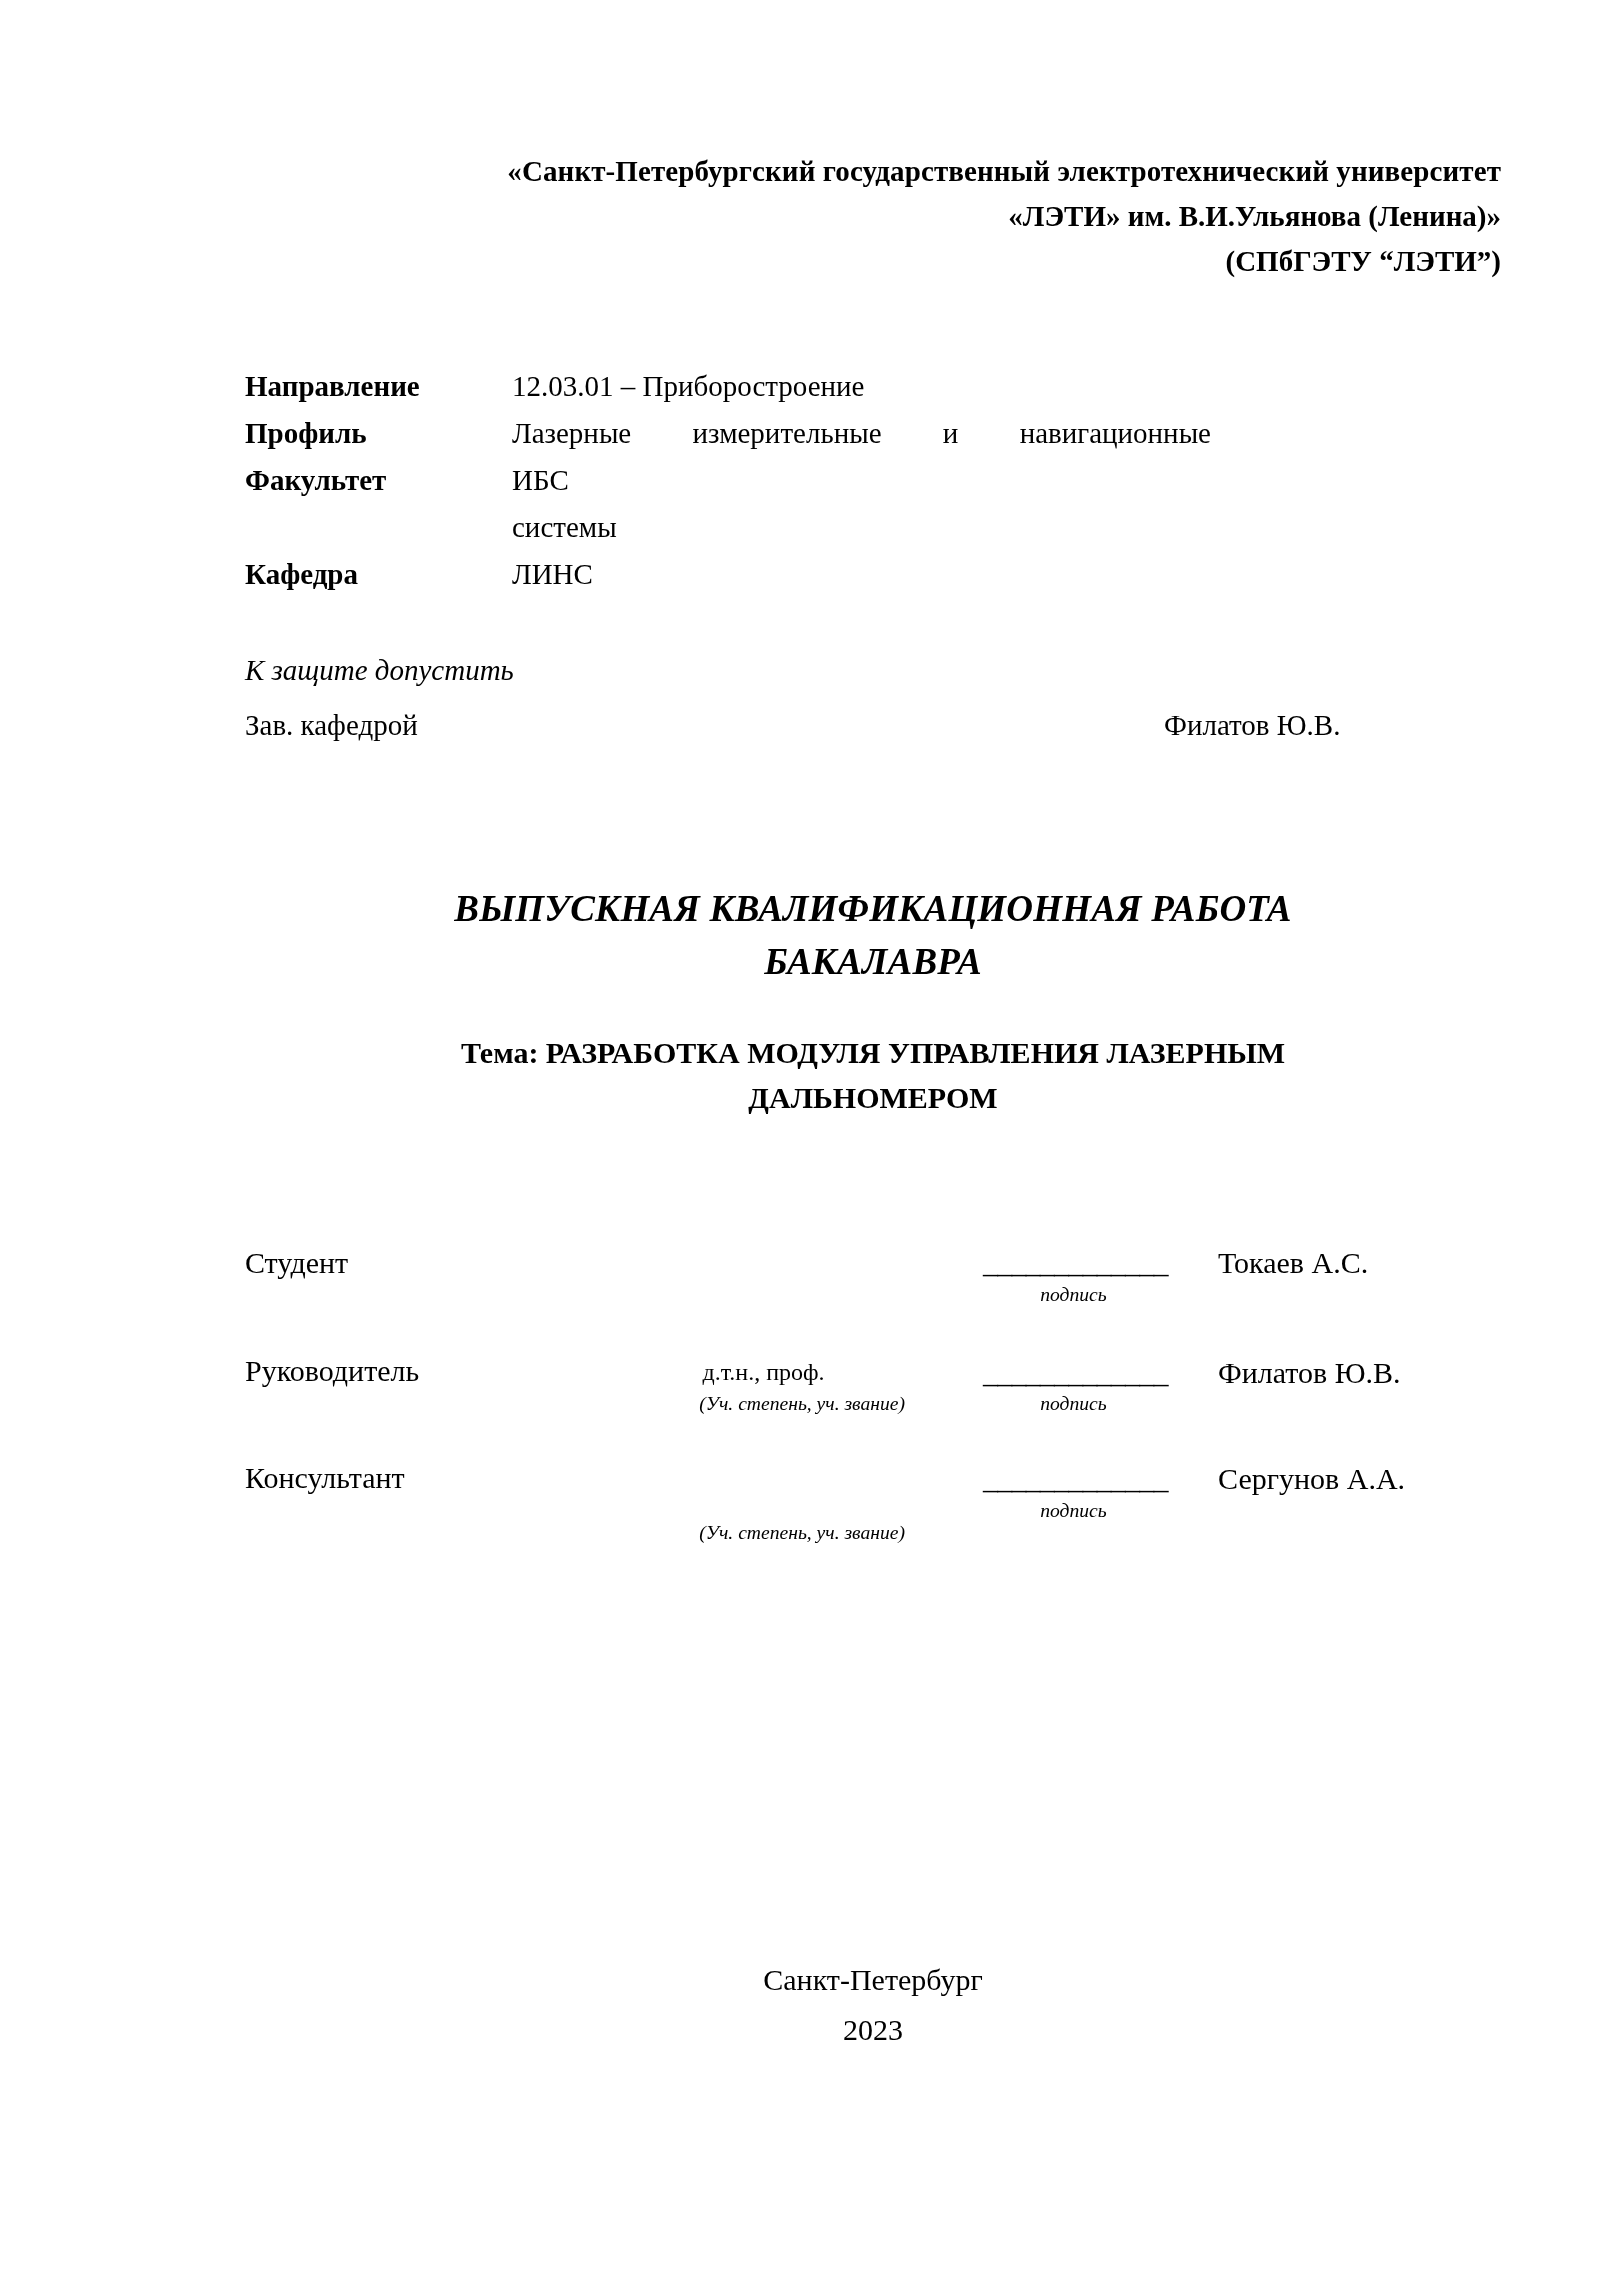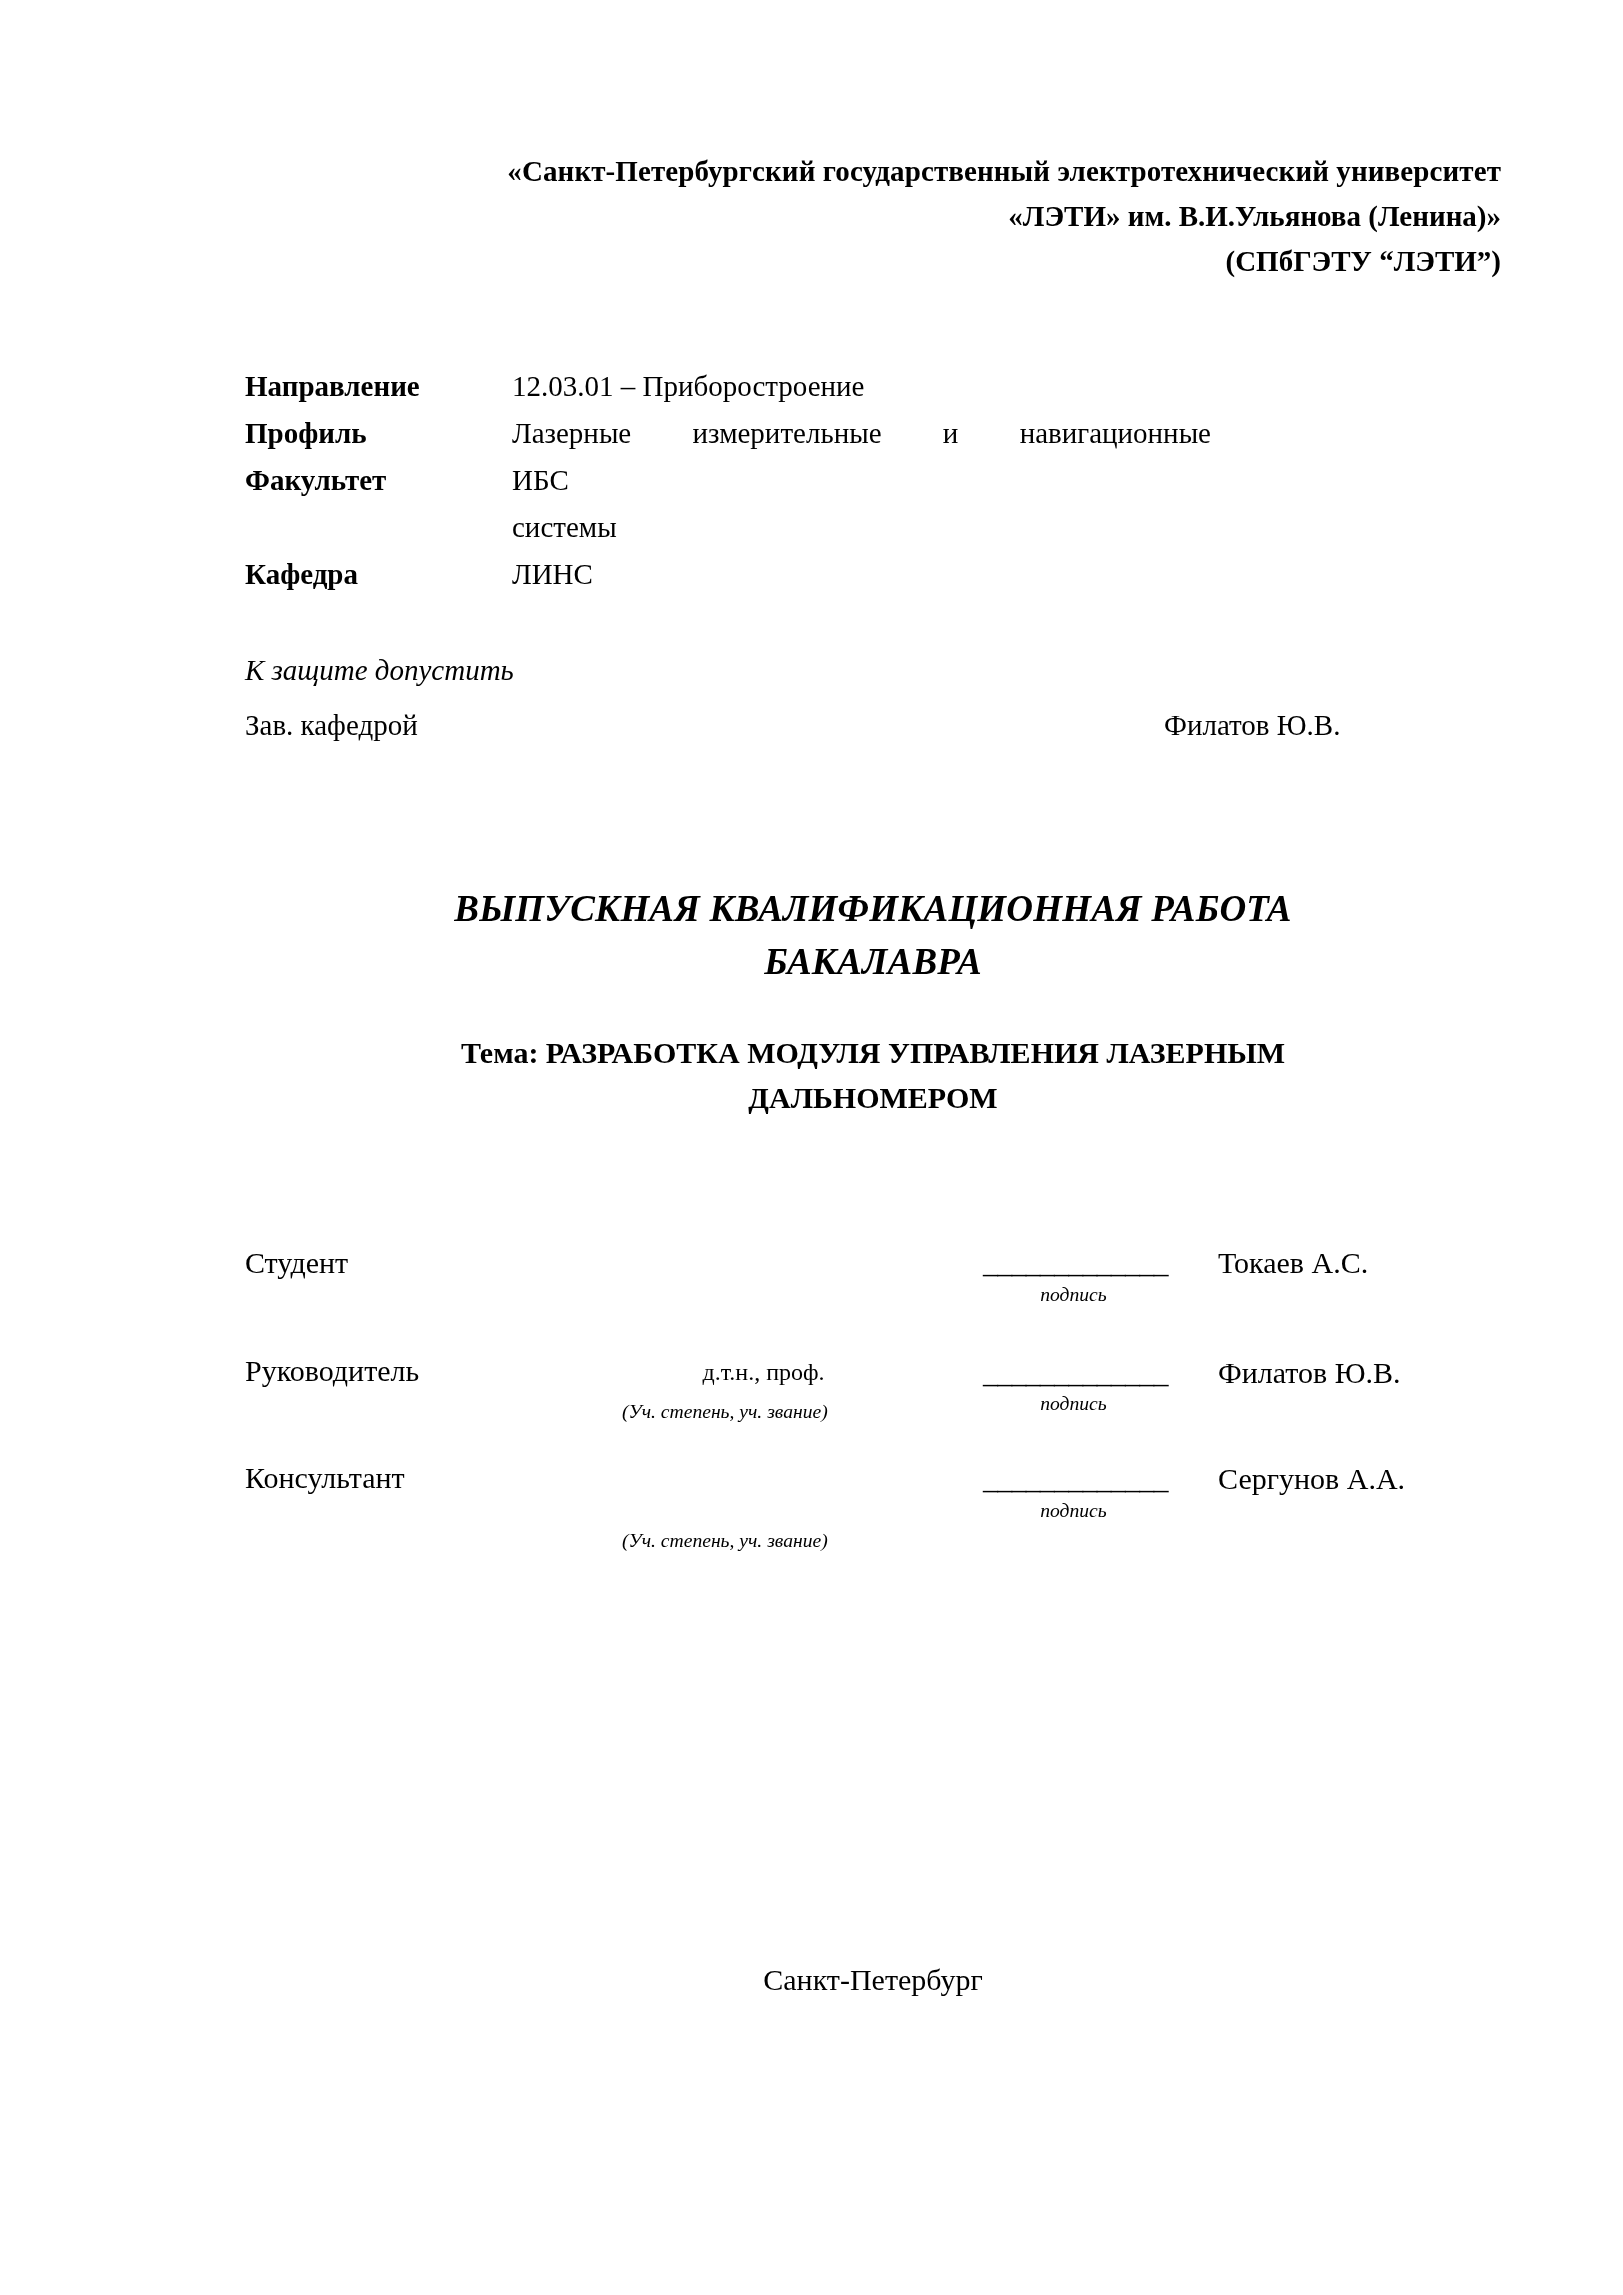--- a/index.html
+++ b/index.html
@@ -130,23 +130,22 @@
     position: absolute;
     top: 3.1px;
     font-size: 24px;
     text-align: center;
     width: 283px;
   }
   .sig-degree-note {
     position: absolute;
     font-size: 19.6px;
     font-style: italic;
-    text-align: left;
+    text-align: right;
     width: 283px;
-    margin-top: 8px;
   }
   .sig-line {
     position: absolute;
     font-size: 30px;
     letter-spacing: -0.8px;
   }
   .sig-podpis {
     position: absolute;
     font-size: 19.6px;
     font-style: italic;
@@ -253,15 +252,16 @@
         <div class="sig-line" style="left:738px; top:1.6px;">_____________</div>
         <div class="sig-podpis" style="left:738px; top:39px; width:181px;">подпись</div>
         <div class="sig-name" style="left:973px; top:1.6px;">Сергунов А.А.</div>
       </div>
 
     </div>
   </div>
 
   <div class="footer">
     <span class="city">Санкт-Петербург</span>
+    <span class="year">2023</span>
   </div>
 </div>
 
 
 </body></html>

